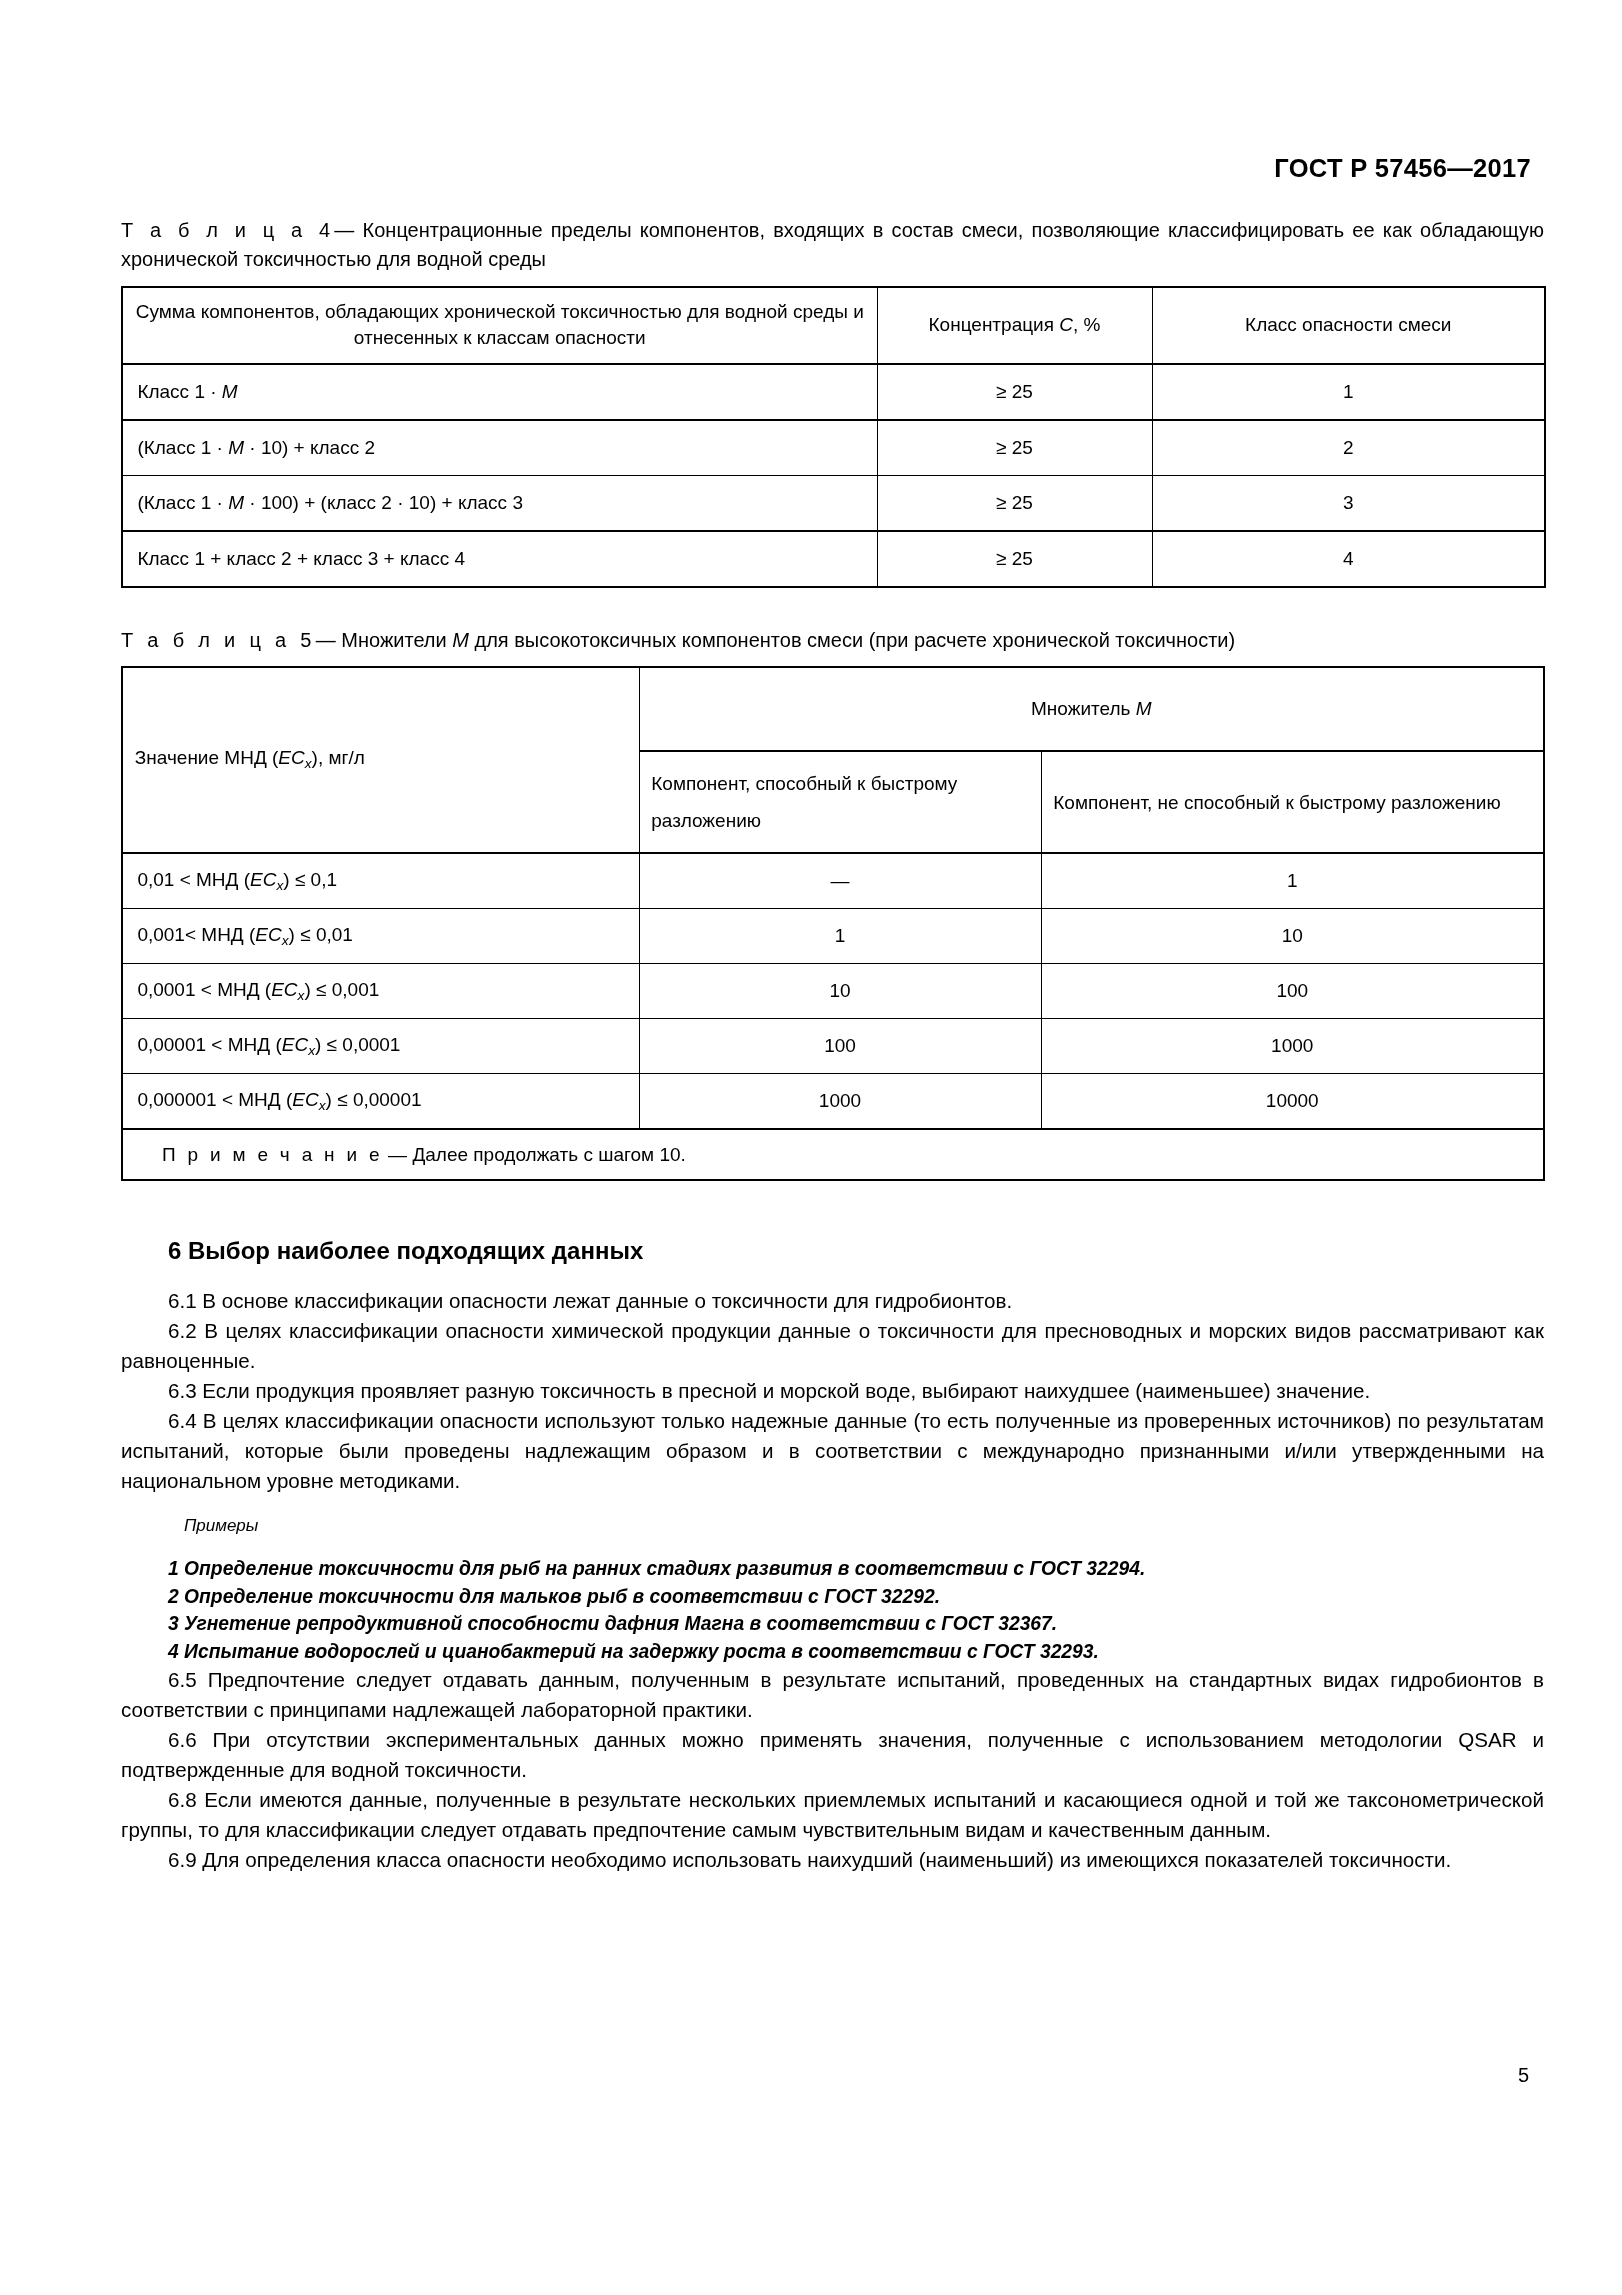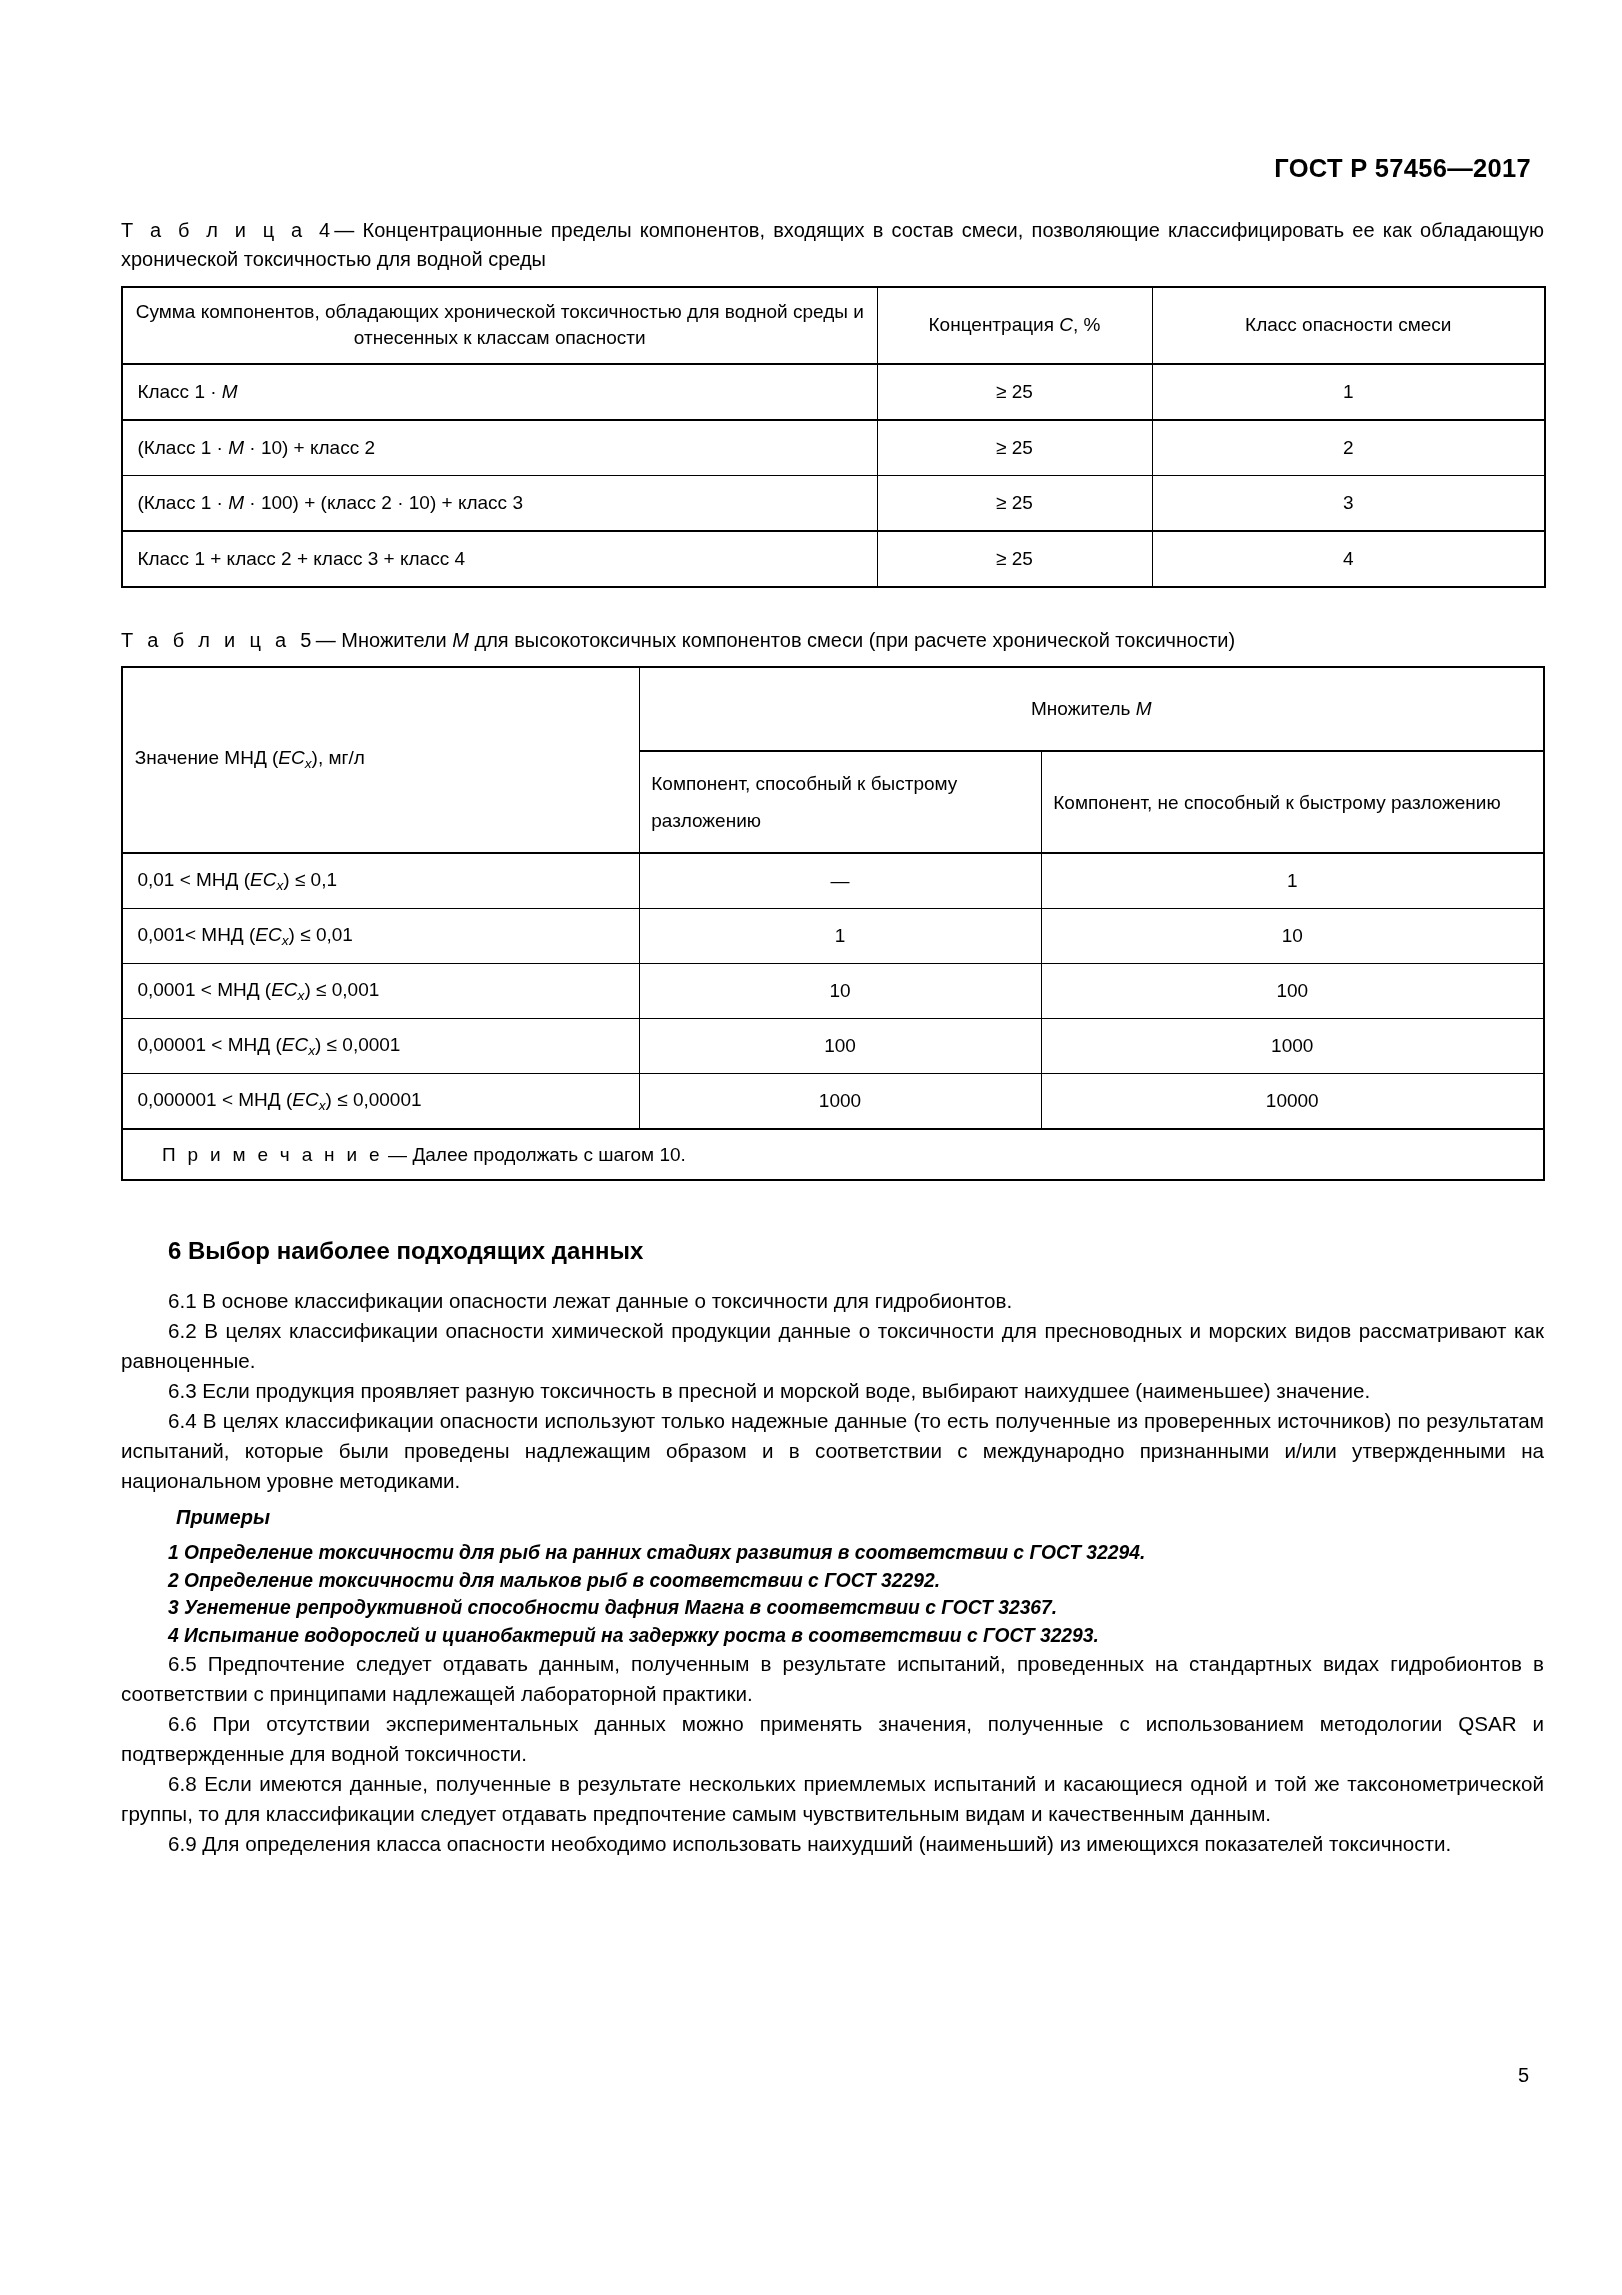--- a/index.html
+++ b/index.html
@@ -128,25 +128,25 @@
   
   p.para {
     font-size: 20.6px;
     line-height: 30px;
     margin: 0;
     text-align: justify;
     text-indent: 47px;
     hyphens: manual;
   }
   p.example-head {
-    font-size: 20px;
+    font-size: 17px;
     line-height: 27.5px;
-    margin: 8px;
+    margin: 16px;
     font-style: italic;
-    font-weight: bold;
+    font-weight: normal;
     text-indent: 47px;
   }
   p.example {
     font-size: 19.3px;
     line-height: 27.5px;
     margin: 0;
     font-style: italic;
     font-weight: bold;
     text-indent: 47px;
   }

